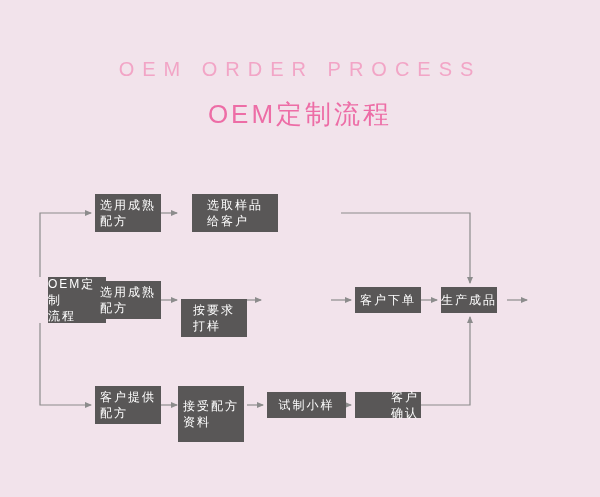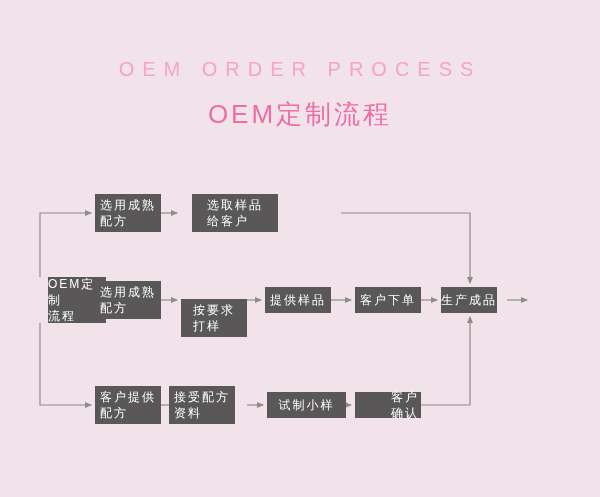--- a/index.html
+++ b/index.html
@@ -110,24 +110,23 @@
 
   <div class="node" style="left:95px;top:194px;width:66px;height:38px;">选用成熟
 配方</div>
   <div class="node" style="left:192px;top:194px;width:86px;height:38px;">选取样品
 给客户</div>
 
   <div class="node" style="left:95px;top:281px;width:66px;height:38px;">选用成熟
 配方</div>
   <div class="node" style="left:181px;top:281px;width:66px;height:38px;margin-top:18px;">按要求
 打样</div>
-  <div class="node" style="left:265px;top:287px;width:66px;height:26px;">提供样品</div>
   <div class="node" style="left:355px;top:287px;width:66px;height:26px;">客户下单</div>
   <div class="node" style="left:441px;top:287px;width:56px;height:26px;">生产成品</div>
 
   <div class="node" style="left:95px;top:386px;width:66px;height:38px;">客户提供
 配方</div>
-  <div class="node" style="left:169px;top:386px;width:66px;height:38px;">接受配方
+  <div class="node" style="left:178px;top:386px;width:66px;height:56px;">接受配方
 资料</div>
   <div class="node" style="left:267px;top:392px;width:79px;height:26px;">试制小样</div>
   <div class="node" style="left:355px;top:392px;width:66px;height:26px;padding-left:36px;">客户确认</div>
 
 </div>
 
 </body></html>

